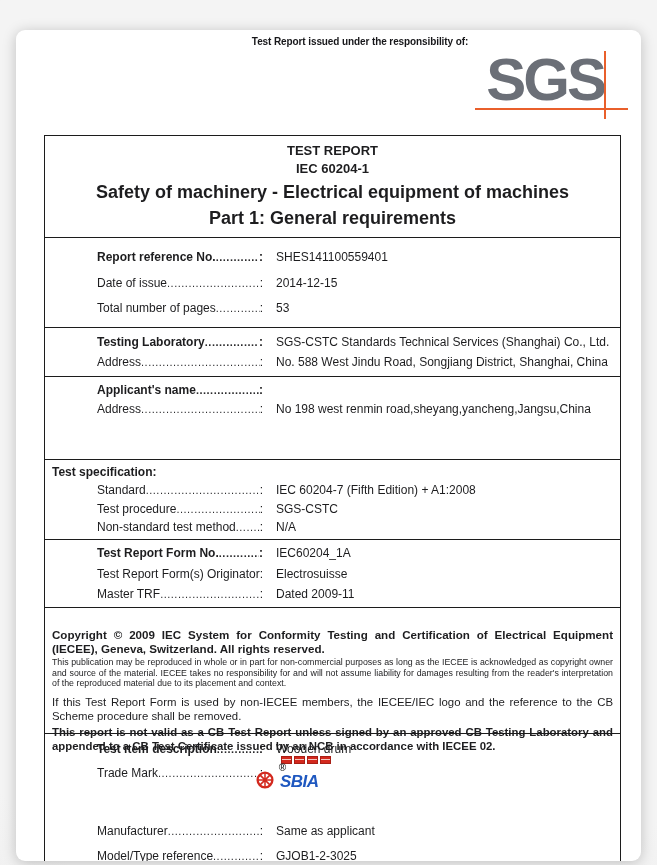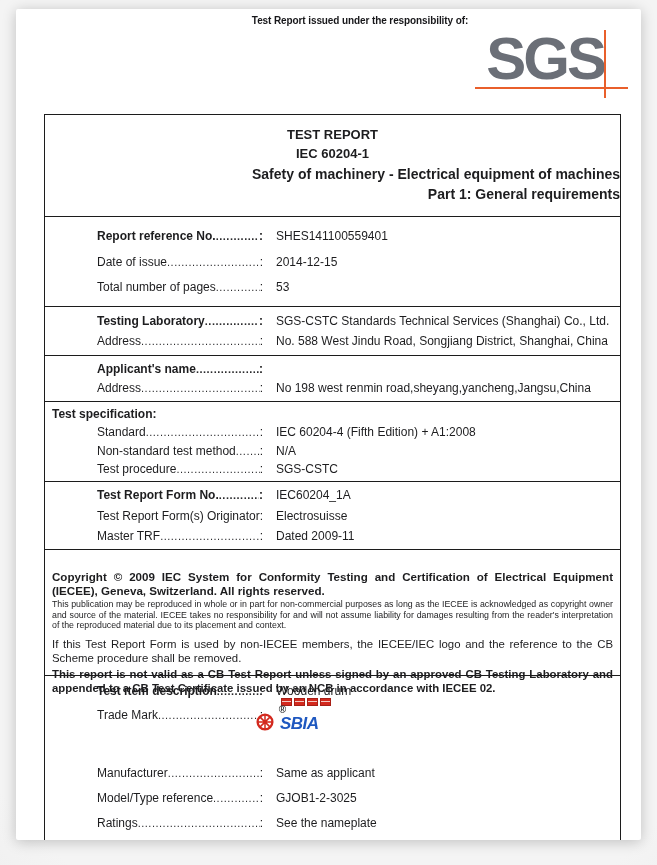--- a/index.html
+++ b/index.html
@@ -5,22 +5,22 @@
   * { margin:0; padding:0; box-sizing:border-box; }
   html,body { width:657px; height:865px; }
   body {
     font-family: "Liberation Sans", sans-serif;
     color:#1d1d1f;
     background: radial-gradient(130% 120% at 52% 46%, #f4f4f4 55%, #dcdcdc 100%);
     overflow:hidden;
     position:relative;
   }
   .page {
-    position:absolute; left:16px; top:9px; width:625px; height:831px;
-    background:#ffffff; border-radius:2px;
+    position:absolute; left:16px; top:30px; width:625px; height:831px;
+    background:#ffffff; border-radius:9px;
     box-shadow: 0 2px 14px rgba(0,0,0,0.22);
     overflow:hidden;
   }
   
   .issued {
     position:absolute; top:6px; left:114px; width:460px;
     text-align:center; font-weight:bold; font-size:10px; letter-spacing:-0.1px;
     color:#17171a;
   }
   
@@ -35,26 +35,26 @@
   .doc-table {
     position:absolute; left:28px; top:105px; width:577px; height:730px;
     border:1.6px solid #1c1c1c; border-bottom:none;
   }
   .sec { border-top:1.6px solid #1c1c1c; display:flex; flex-direction:column; justify-content:space-evenly; }
   .sec:first-child { border-top:none; }
 
   .sec-title { height:101px; text-align:center; font-weight:bold; justify-content:center; }
   .sec-title div { line-height:1.45; }
   .t-sm { font-size:13px; }
-  .t-lg { font-size:14px;text-align:right; }
+  .t-lg { font-size:18px; }
 
   .sec-a { height:90px; }
   .sec-b { height:49px; }
   .sec-c { height:46px; }
-  .sec-d { height:80px; }
+  .sec-d { height:80px;margin-top:37px; }
   .sec-e { height:68px; }
   .sec-f { height:126px; justify-content:flex-start; padding:20px 7px 0 7px; }
   .sec-g { height:166px; justify-content:flex-start; padding:8px 6px 0 0; }
 
   .row { display:flex; align-items:baseline; padding:0 6px 0 7px; font-size:12px; }
   .lead { width:211px; flex:none; display:flex; align-items:baseline; overflow:hidden;padding-left:45px; }
   .lead .lbl { white-space:nowrap; }
   .dots { flex:1; overflow:hidden; white-space:nowrap; color:#2a2a2c; }
   .dots::after { content:"........................................................................................"; letter-spacing:0.5px; font-size:11px; }
   .colon::after { content:":"; }
@@ -180,37 +180,37 @@
     <div class="sec sec-d">
       <div class="row spec-head">
         <span>Test specification:</span>
       </div>
       <div class="row">
         <span class="lead">
             <span class="lbl">Standard</span>
             <span class="dots"></span>
             <span class="colon"></span>
           </span>
-        <span class="val">IEC 60204-4 (Fifth Edition) + A1:2008</span>
+        <span class="val">IEC 60204-7 (Fifth Edition) + A1:2008</span>
+      </div>
+      <div class="row">
+        <span class="lead">
+            <span class="lbl">Test procedure</span>
+            <span class="dots"></span>
+            <span class="colon"></span>
+          </span>
+        <span class="val">SGS-CSTC</span>
       </div>
       <div class="row">
         <span class="lead">
             <span class="lbl">Non-standard test method</span>
             <span class="dots"></span>
             <span class="colon"></span>
           </span>
         <span class="val">N/A</span>
-      </div>
-      <div class="row">
-        <span class="lead">
-            <span class="lbl">Test procedure</span>
-            <span class="dots"></span>
-            <span class="colon"></span>
-          </span>
-        <span class="val">SGS-CSTC</span>
       </div>
     </div>
 
     <div class="sec sec-e">
       <div class="row b">
         <span class="lead">
             <span class="lbl">Test Report Form No.</span>
             <span class="dots"></span>
             <span class="colon"></span>
           </span>

